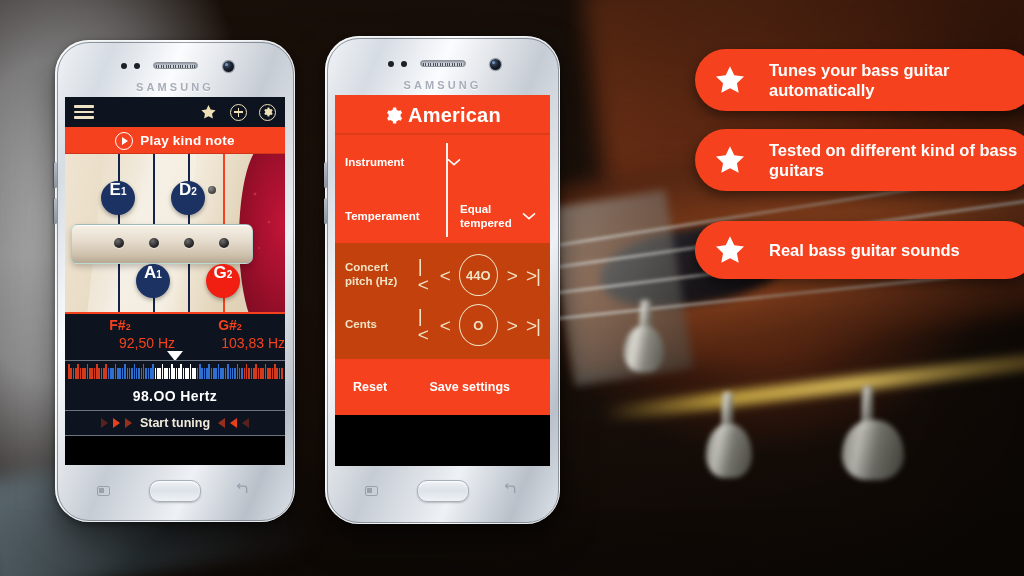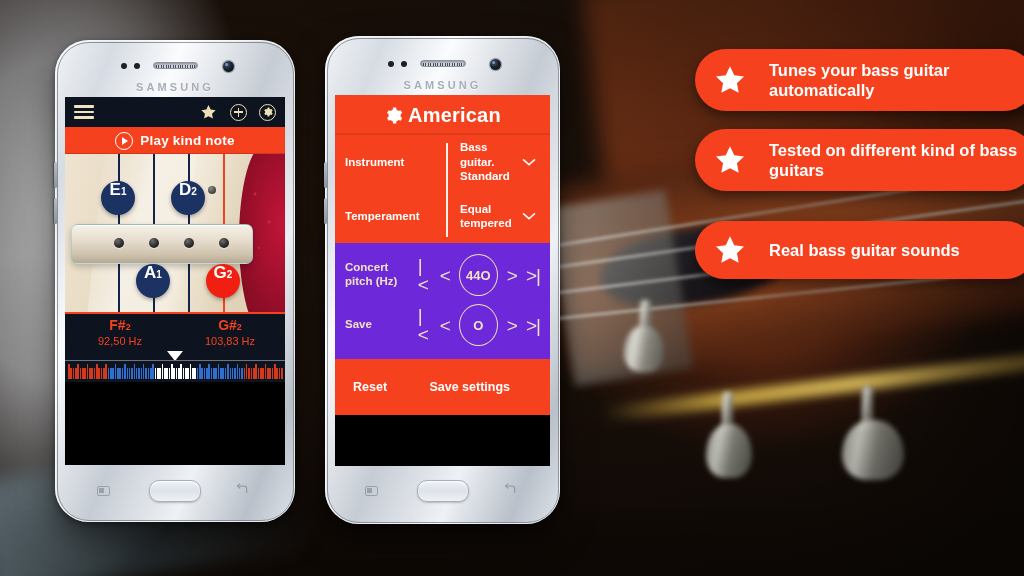--- a/index.html
+++ b/index.html
@@ -252,21 +252,21 @@
 
   
   .t-notes {
     position: relative; height: 48px; background: #0d1420;
     border-top: 2px solid #f5411d;
     display: flex;
   }
   .t-note-col { flex: 1; text-align: center; padding-top: 4px; }
   .t-note-name { font-size: 14px; font-weight: 700; line-height: 1.05; }
   .t-note-name .sub { font-size: 9px; }
-  .t-note-hz { font-size: 11px; margin-top: 2px; }
+  .t-note-hz { font-size: 14px; margin-top: 2px; text-align: right; }
   .col-side .t-note-name, .col-side .t-note-hz { color: #f5411d; }
   .col-mid .t-note-name { color: #ffffff; }
   .col-mid .t-note-hz { color: #e6e6e6; }
 
   .t-needle {
     position: absolute; left: 50%; bottom: -1px; transform: translateX(-50%);
     width: 0; height: 0;
     border-left: 8px solid transparent;
     border-right: 8px solid transparent;
     border-top: 10px solid #ffffff;
@@ -303,21 +303,21 @@
   .s-list { background: #f5411d; position: relative; }
   .s-divider {
     position: absolute; left: 111px; top: 8px; bottom: 6px; width: 1.6px;
     background: rgba(255,255,255,.92);
   }
   .s-row { display: flex; align-items: center; height: 54px; padding: 0 10px; cursor: pointer; }
   .s-label { width: 101px; color: #fff; font-size: 11.5px; font-weight: 600; }
   .s-value { flex: 1; padding-left: 14px; color: #fff; font-size: 11.5px; font-weight: 600; line-height: 1.25; }
   .chev { width: 16px; height: 10px; margin-right: 3px; color: #fff; }
 
-  .s-steppers { background: #6d28d9; padding: 7px 0 9px; }
+  .s-steppers { background: #c2410c; padding: 7px 0 9px; }
   .s-step-row { display: flex; align-items: center; height: 50px; padding: 0 10px; }
   .s-step-label { width: 78px; color: #efe3c4; font-size: 11.5px; font-weight: 600; line-height: 1.2; }
   .s-step-ctrls { flex: 1; display: flex; align-items: center; justify-content: center; gap: 9px; }
   .st-btn { color: #efe3c4; font-size: 19px; font-weight: 400; cursor: pointer; line-height: 1; letter-spacing: -1px; }
   .st-val {
     width: 42px; height: 42px; border-radius: 50%;
     border: 1.8px solid #efe3c4;
     color: #efe3c4; font-size: 13px; font-weight: 600;
     display: flex; align-items: center; justify-content: center;
   }
@@ -563,21 +563,31 @@
             <span class="tick" style="left: 199.615px; height: 15px; background: rgb(212, 57, 27);"></span>
             <span class="tick" style="left: 201.956px; height: 11px; background: rgb(212, 57, 27);"></span>
             <span class="tick" style="left: 204.297px; height: 11px; background: rgb(212, 57, 27);"></span>
             <span class="tick" style="left: 206.637px; height: 11px; background: rgb(212, 57, 27);"></span>
             <span class="tick" style="left: 208.978px; height: 15px; background: rgb(212, 57, 27);"></span>
             <span class="tick" style="left: 211.319px; height: 11px; background: rgb(212, 57, 27);"></span>
             <span class="tick" style="left: 213.659px; height: 11px; background: rgb(212, 57, 27);"></span>
             <span class="tick" style="left: 216px; height: 11px; background: rgb(212, 57, 27);"></span>
           </div>
 
-
+        <div class="t-hz">98.OO Hertz</div>
+
+        <div class="t-start">
+          <span class="arr arr-r" style="opacity:.32"></span>
+          <span class="arr arr-r" style="opacity:.95"></span>
+          <span class="arr arr-r" style="opacity:.6"></span>
+          <span class="t-start-label">Start tuning</span>
+          <span class="arr arr-l" style="opacity:.6"></span>
+          <span class="arr arr-l" style="opacity:.95"></span>
+          <span class="arr arr-l" style="opacity:.32"></span>
+        </div>
 
         <div class="t-filler" style="height:48px;"></div>
       </div>
     </div>
 
     <div class="nav-home" style="left:94px; top:440px; width:52px; height:22px;"></div>
     <div class="nav-ico nav-recents" style="left:42px; top:446px;"></div>
     <div class="nav-ico nav-back" style="left:180px; top:443px;">
       <svg width="14" height="12" viewBox="0 0 24 20">
           <path fill="none" stroke="currentColor" stroke-width="2.2" d="M20 17V9a4 4 0 00-4-4H4m0 0l5-4M4 5l5 4"></path>
@@ -611,21 +621,20 @@
           </svg>
           <span class="s-title">American</span>
         </div>
 
         <div class="s-list">
           <div class="s-divider"></div>
 
 
           <div class="s-row">
             <span class="s-label">Instrument</span>
-            <span class="s-value">Bass guitar. Standard</span>
             <svg class="chev" viewBox="0 0 24 14">
                 <path fill="none" stroke="currentColor" stroke-width="2.2" d="M3 3l9 8 9-8"></path>
               </svg>
           </div>
 
           <div class="s-row">
             <span class="s-label">Temperament</span>
             <span class="s-value">Equal tempered</span>
             <svg class="chev" viewBox="0 0 24 14">
                 <path fill="none" stroke="currentColor" stroke-width="2.2" d="M3 3l9 8 9-8"></path>
@@ -638,21 +647,21 @@
             <span class="s-step-label">Concert pitch (Hz)</span>
             <div class="s-step-ctrls">
               <span class="st-btn">|&lt;</span>
               <span class="st-btn">&lt;</span>
               <span class="st-val">44O</span>
               <span class="st-btn">&gt;</span>
               <span class="st-btn">&gt;|</span>
             </div>
           </div>
           <div class="s-step-row">
-            <span class="s-step-label">Save</span>
+            <span class="s-step-label">Cents</span>
             <div class="s-step-ctrls">
               <span class="st-btn">|&lt;</span>
               <span class="st-btn">&lt;</span>
               <span class="st-val">O</span>
               <span class="st-btn">&gt;</span>
               <span class="st-btn">&gt;|</span>
             </div>
           </div>
         </div>
 

